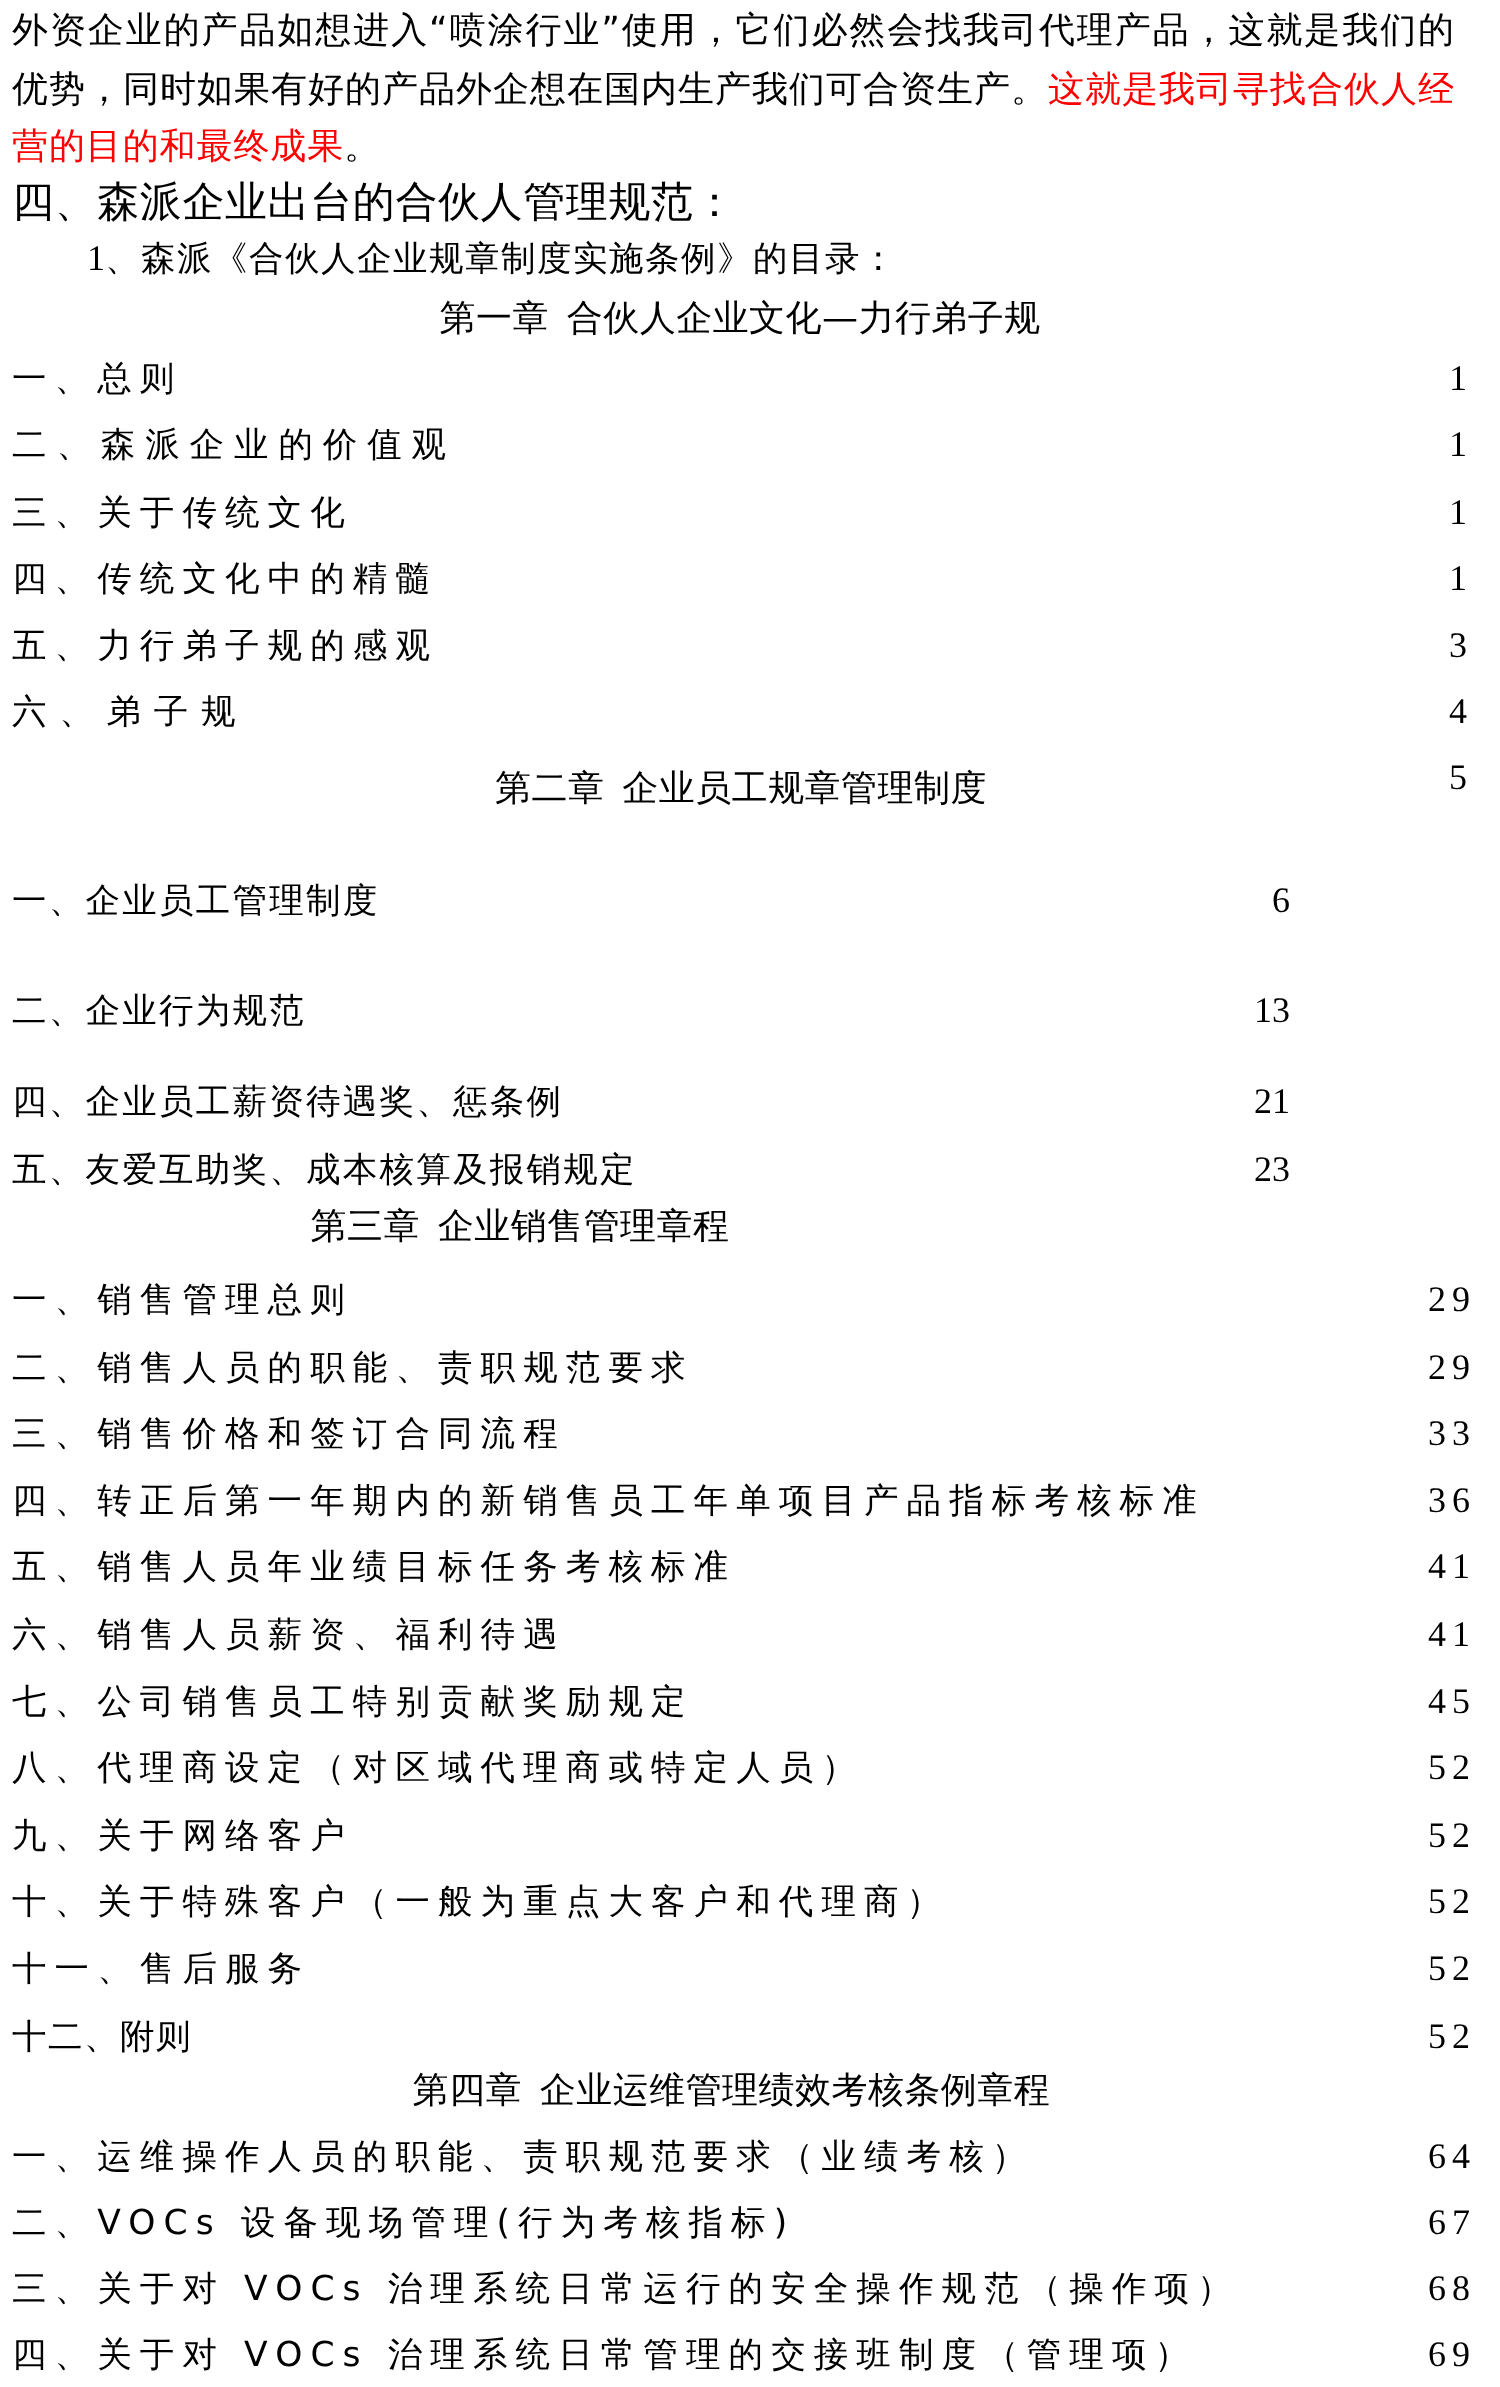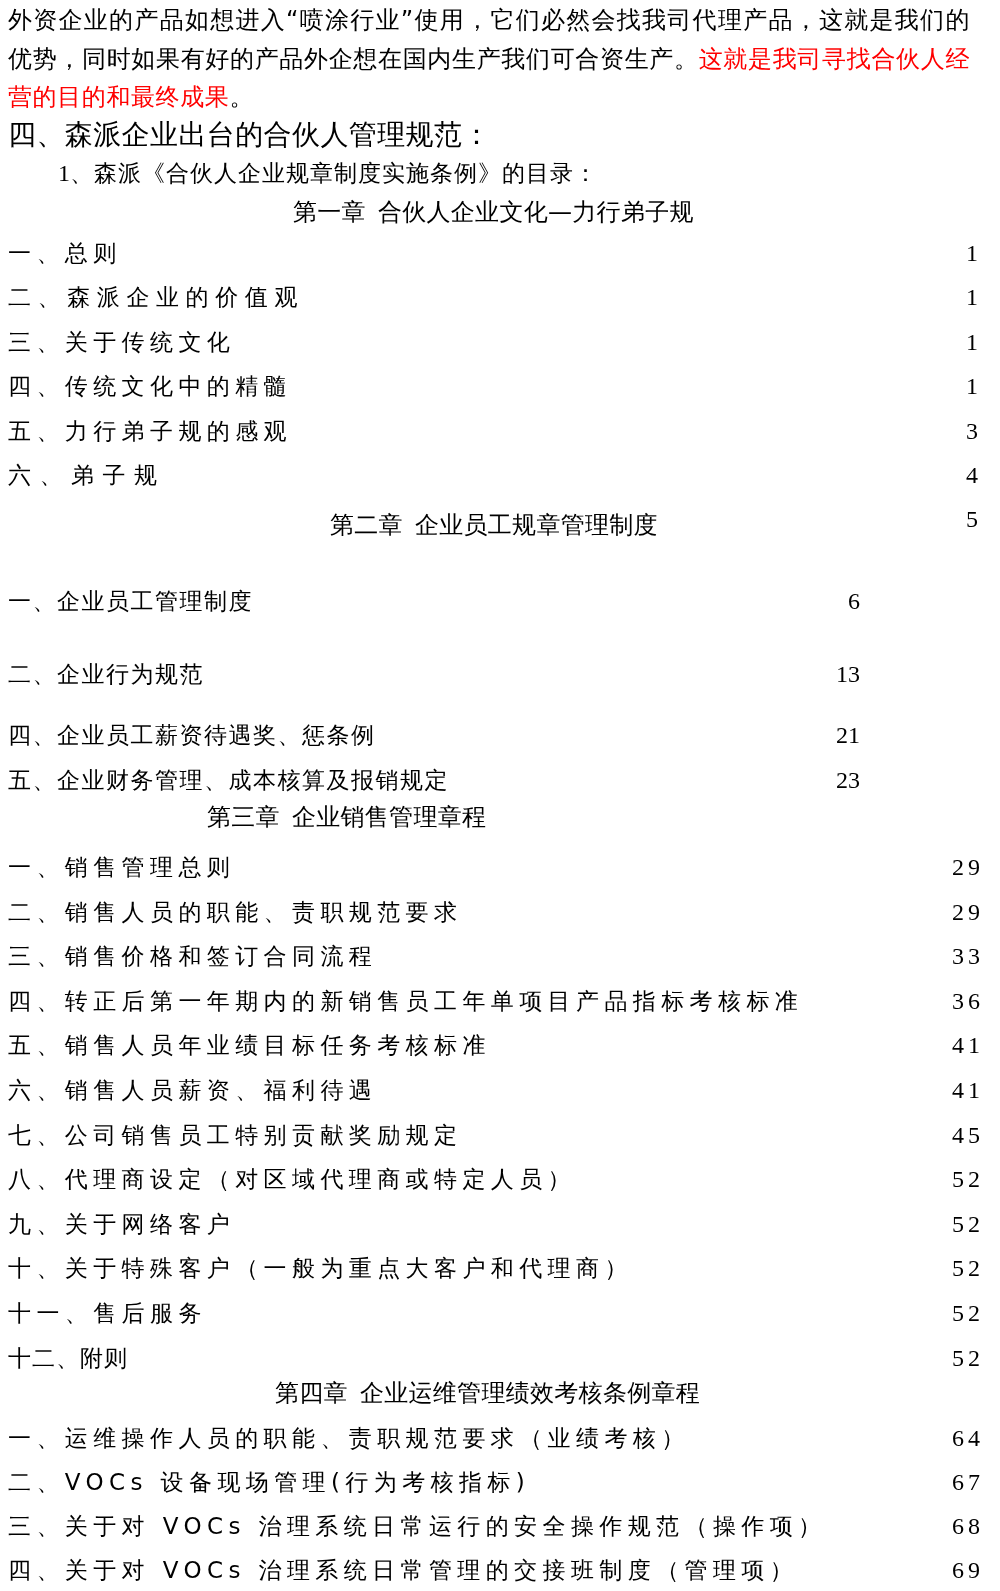--- a/index.html
+++ b/index.html
@@ -156,21 +156,21 @@
     <span class="toc-title">二、企业行为规范</span>
     <span class="leader dots" style="margin-left:15px"></span>
     <span class="toc-page">13</span>
   </div>
   <div class="toc-row ch2" style="top:713px">
     <span class="toc-title">四、企业员工薪资待遇奖、惩条例</span>
     <span class="leader dots" style="margin-left:15px"></span>
     <span class="toc-page">21</span>
   </div>
   <div class="toc-row ch2" style="top:758px">
-    <span class="toc-title">五、企业财务管理、成本核算及报销规定</span>
+    <span class="toc-title">五、友爱互助奖、成本核算及报销规定</span>
     <span class="leader dots" style="margin-left:15px"></span>
     <span class="toc-page">23</span>
   </div>
 
   <div class="abs chapter-head" style="left:207px; top:800px">
     <span>第三章</span><span class="ch-title">企业销售管理章程</span>
   </div>
 
   <div class="toc-row ch3" style="top:845px">
     <span class="toc-title">一、销售管理总则</span>

